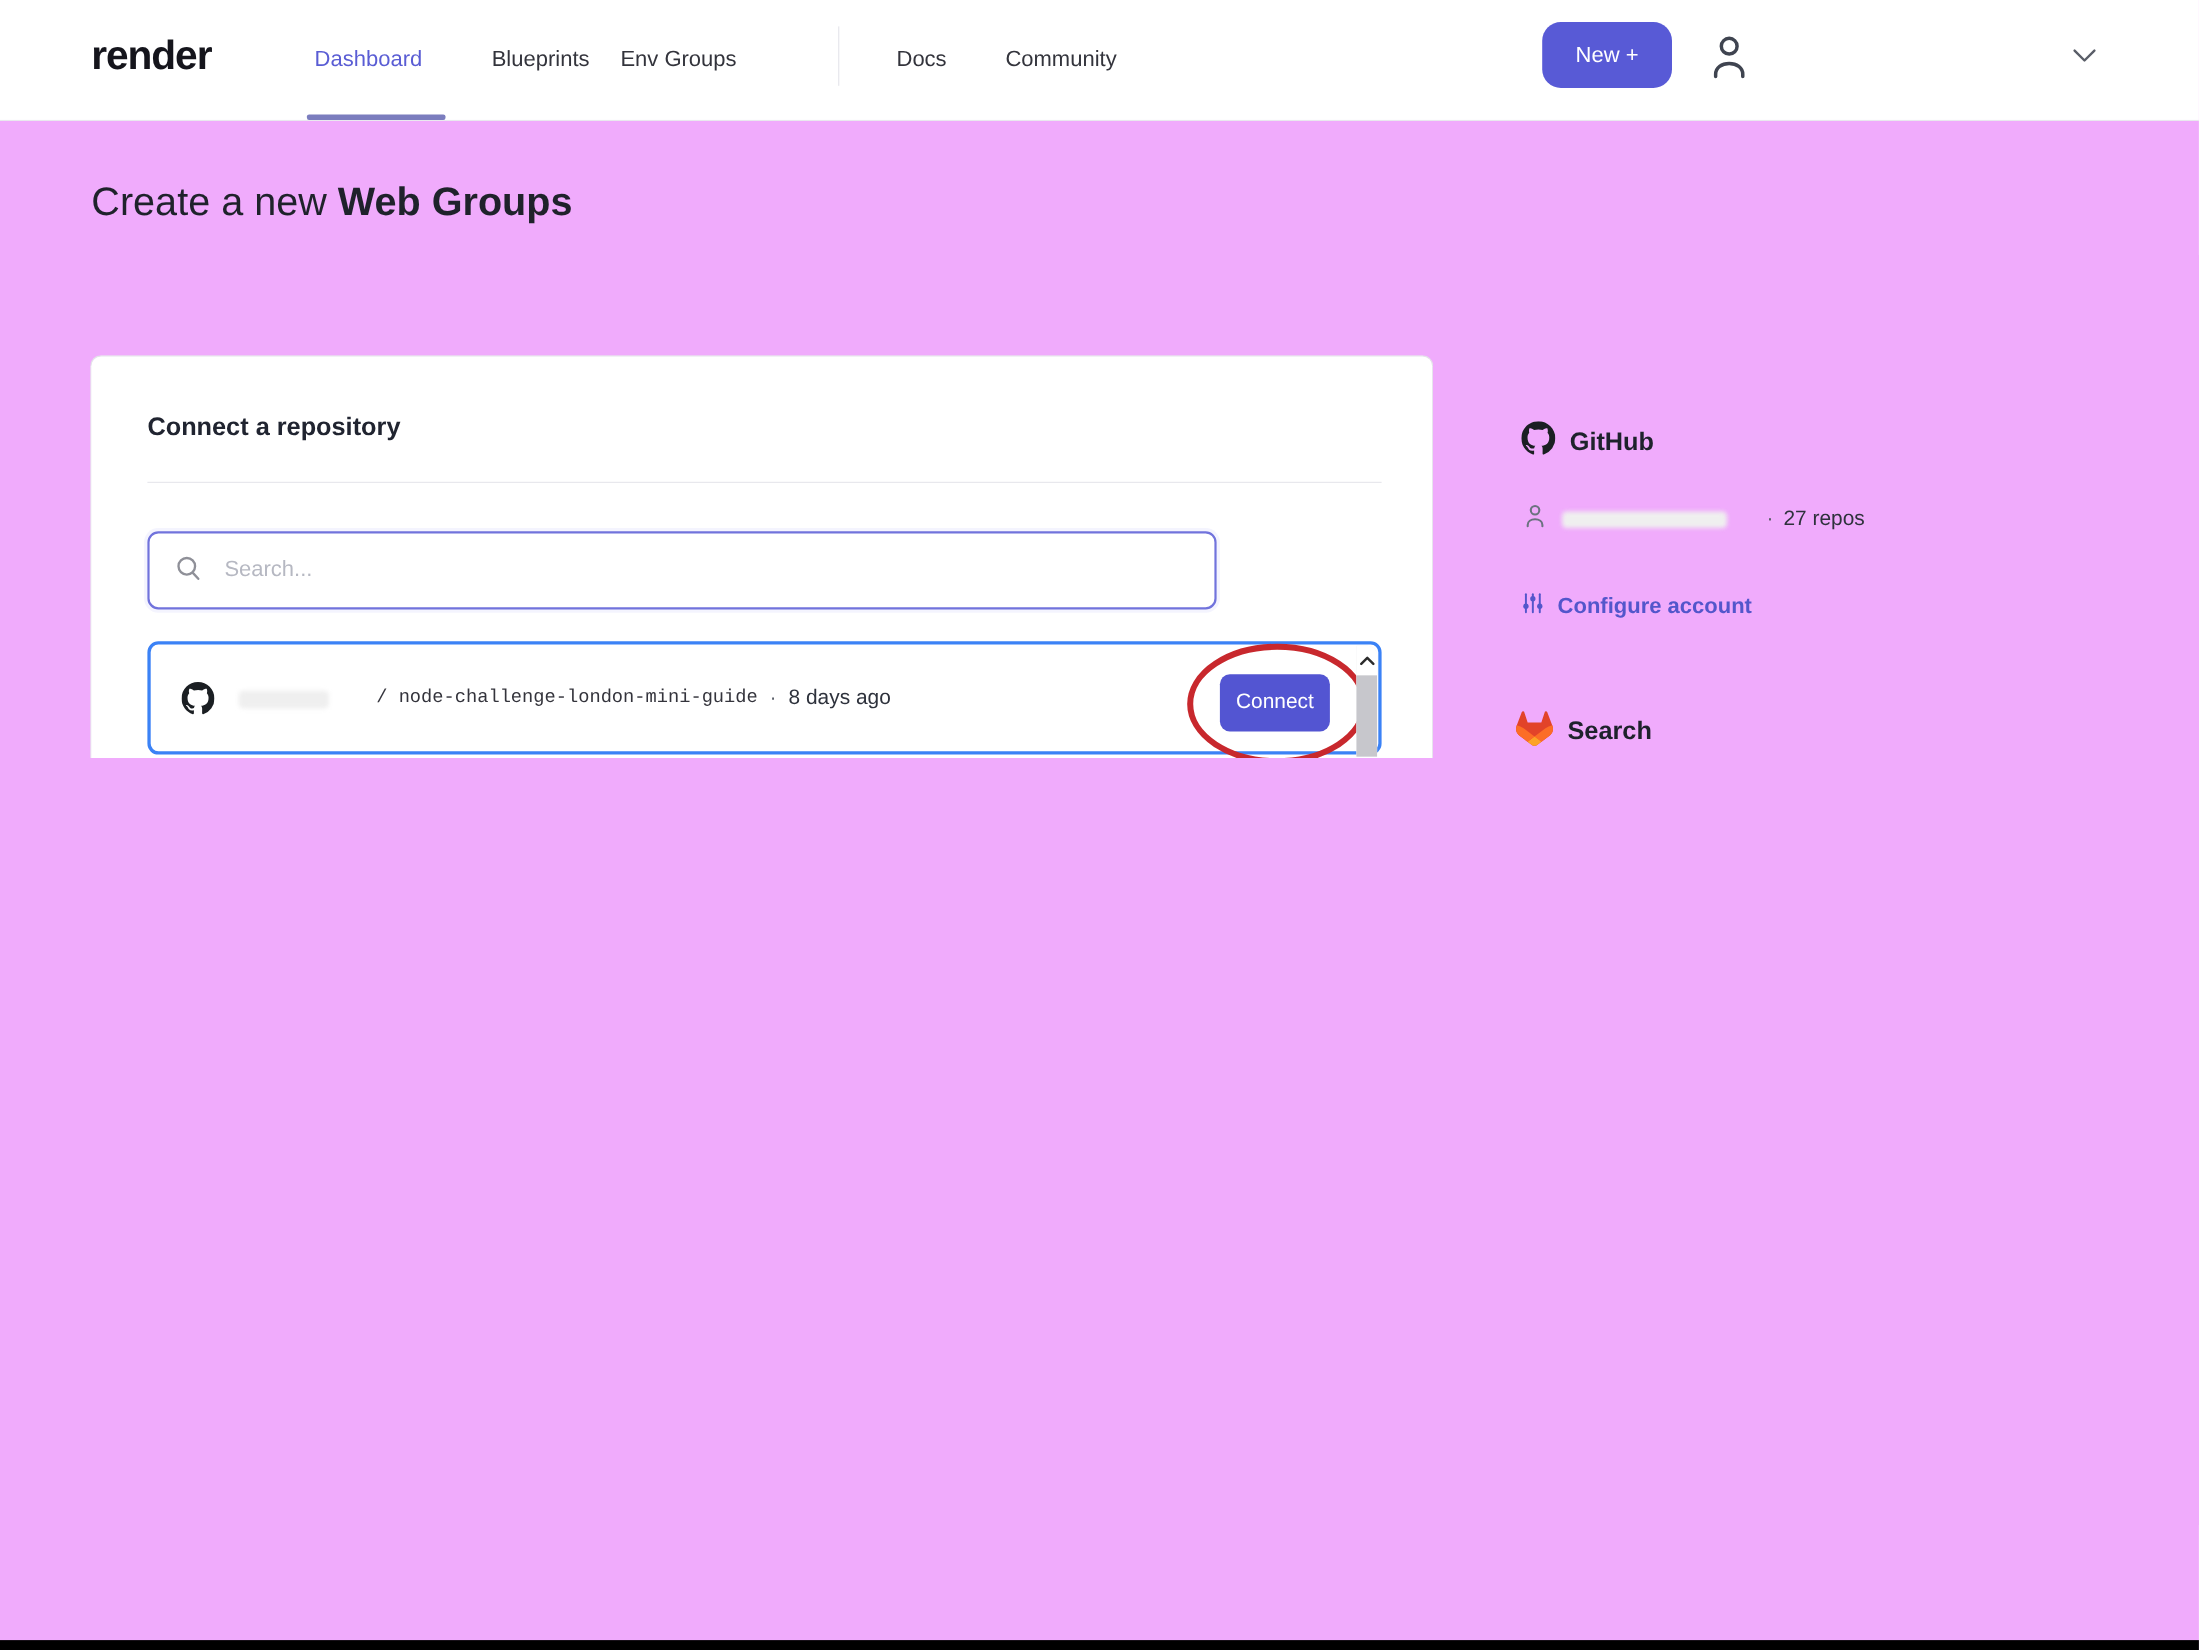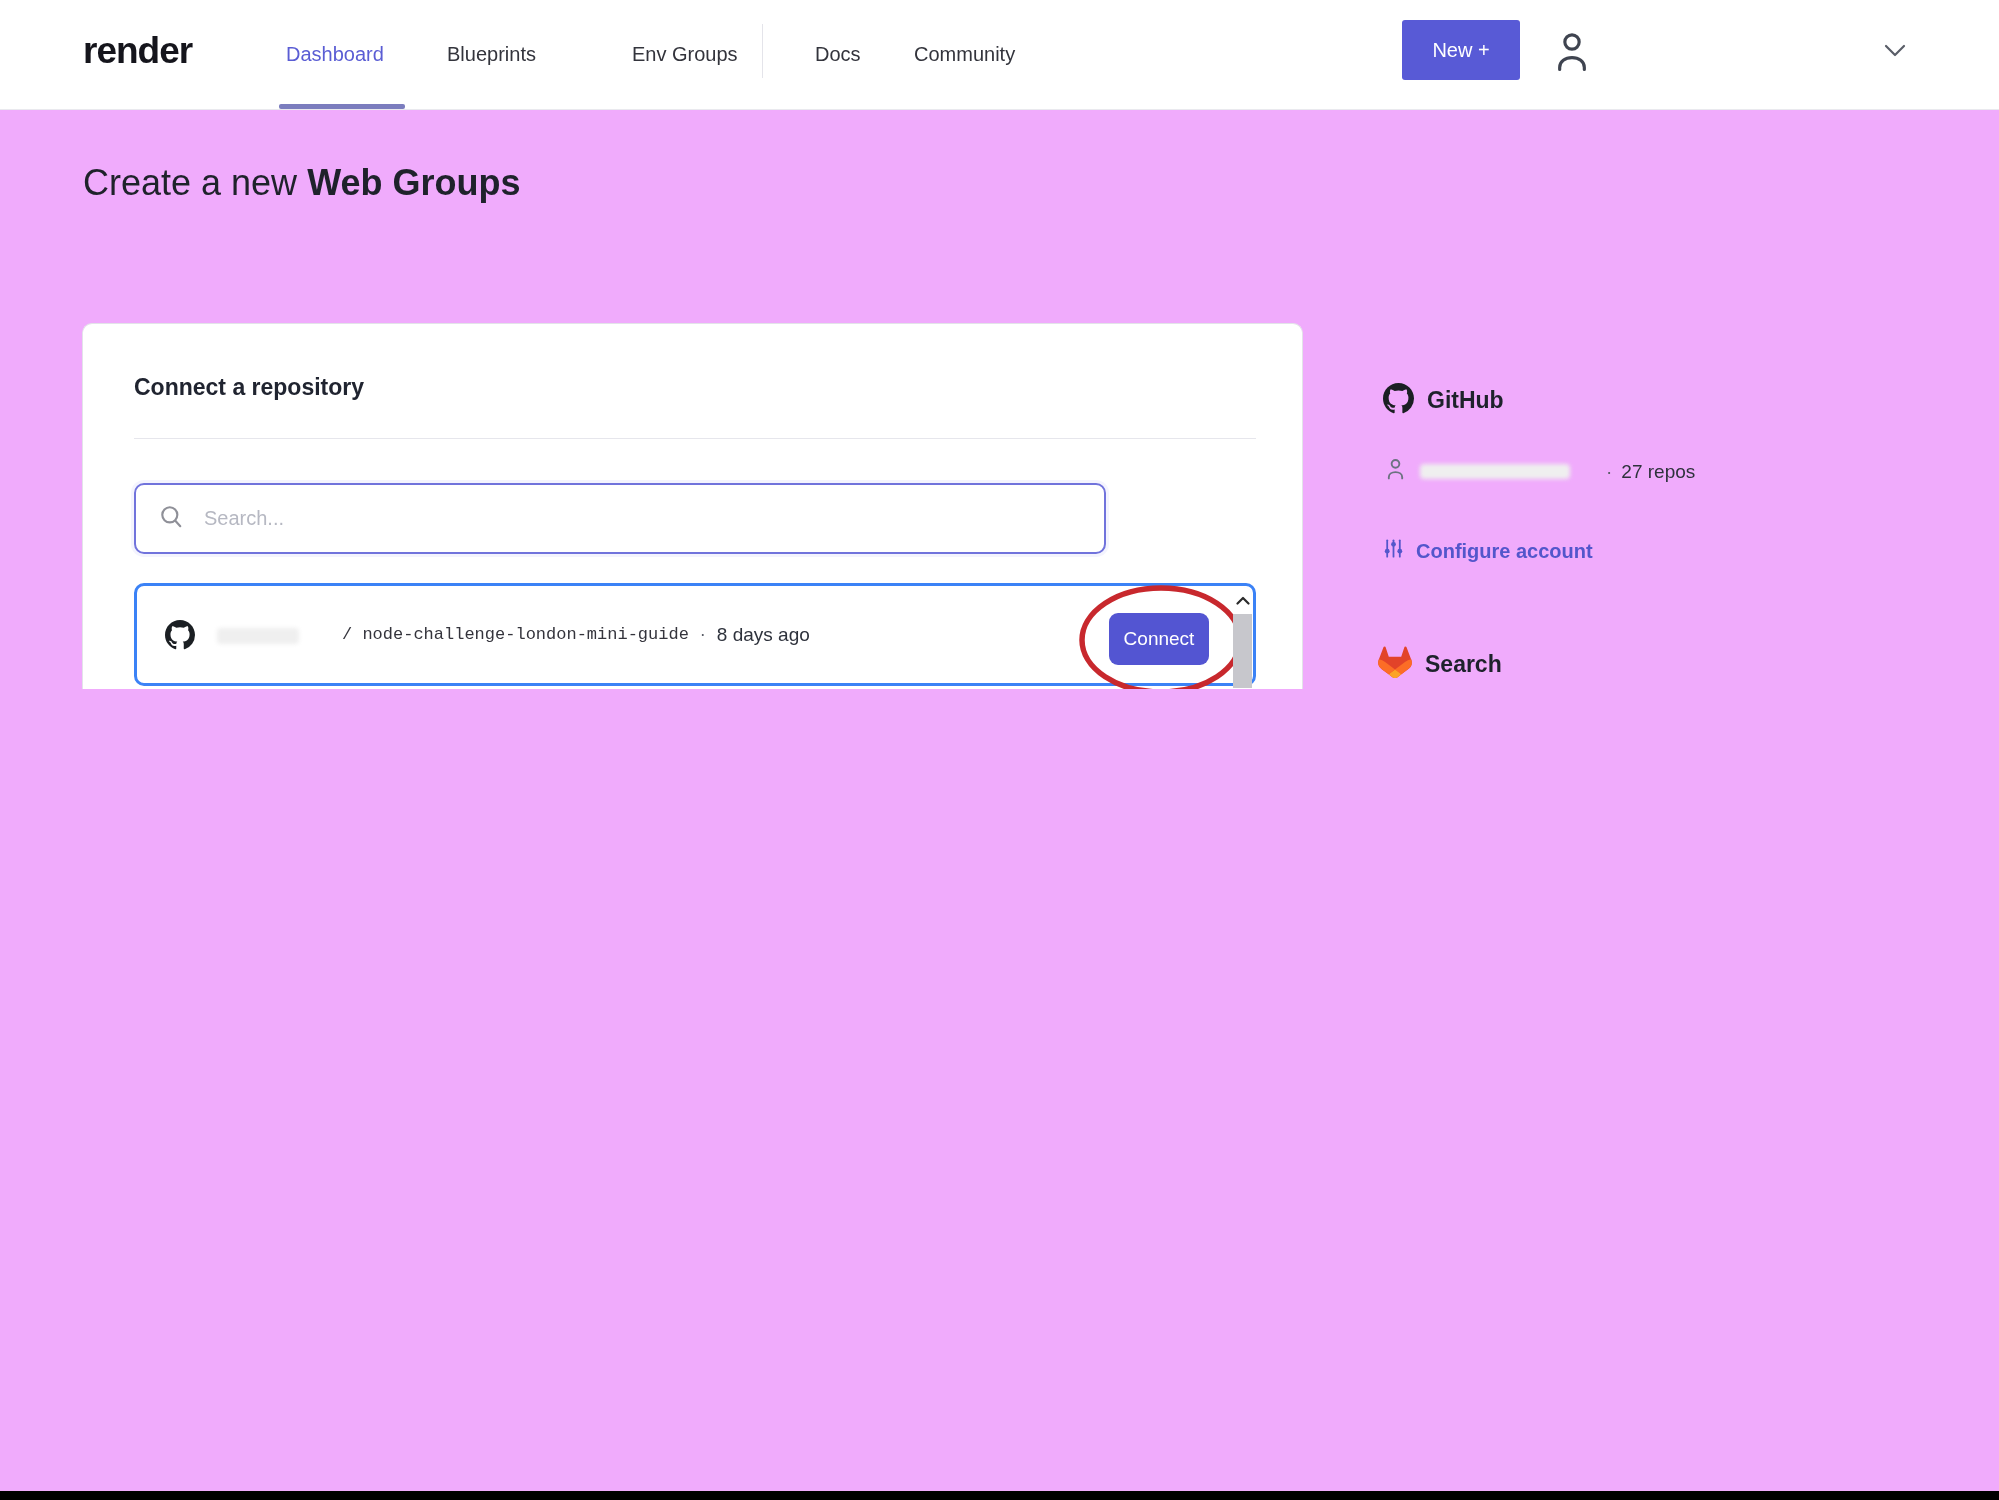--- a/index.html
+++ b/index.html
@@ -34,32 +34,32 @@
     white-space: nowrap;
   }
   .nav-item.active { color: #5a5dd4; }
   .nav-underline {
     position: absolute; left: 279px; top: 104px;
     width: 126px; height: 5px;
     background: #7b7dbe; border-radius: 2px;
   }
   .nav-dashboard  { left: 286px; }
   .nav-blueprints { left: 447px; }
-  .nav-envgroups  { left: 632px; }
+  .nav-envgroups  { left: 564px; }
   .nav-divider {
     position: absolute; left: 762px; top: 24px;
     width: 1px; height: 54px; background: #e4e4ea;
   }
   .nav-docs      { left: 815px; }
   .nav-community { left: 914px; }
   .new-btn {
     position: absolute; left: 1402px; top: 20px;
     width: 118px; height: 60px;
     background: #585ad6; color: #fff;
-    border: none; border-radius: 3px;
+    border: none; border-radius: 17px;
     font-size: 20px; font-family: "Liberation Sans", sans-serif;
     display: flex; align-items: center; justify-content: center;
     cursor: pointer;
   }
   .avatar-btn {
     position: absolute; left: 1552px; top: 28px;
     width: 40px; height: 48px;
     background: none; border: none; padding: 0; cursor: pointer;
   }
   .header-chevron {

